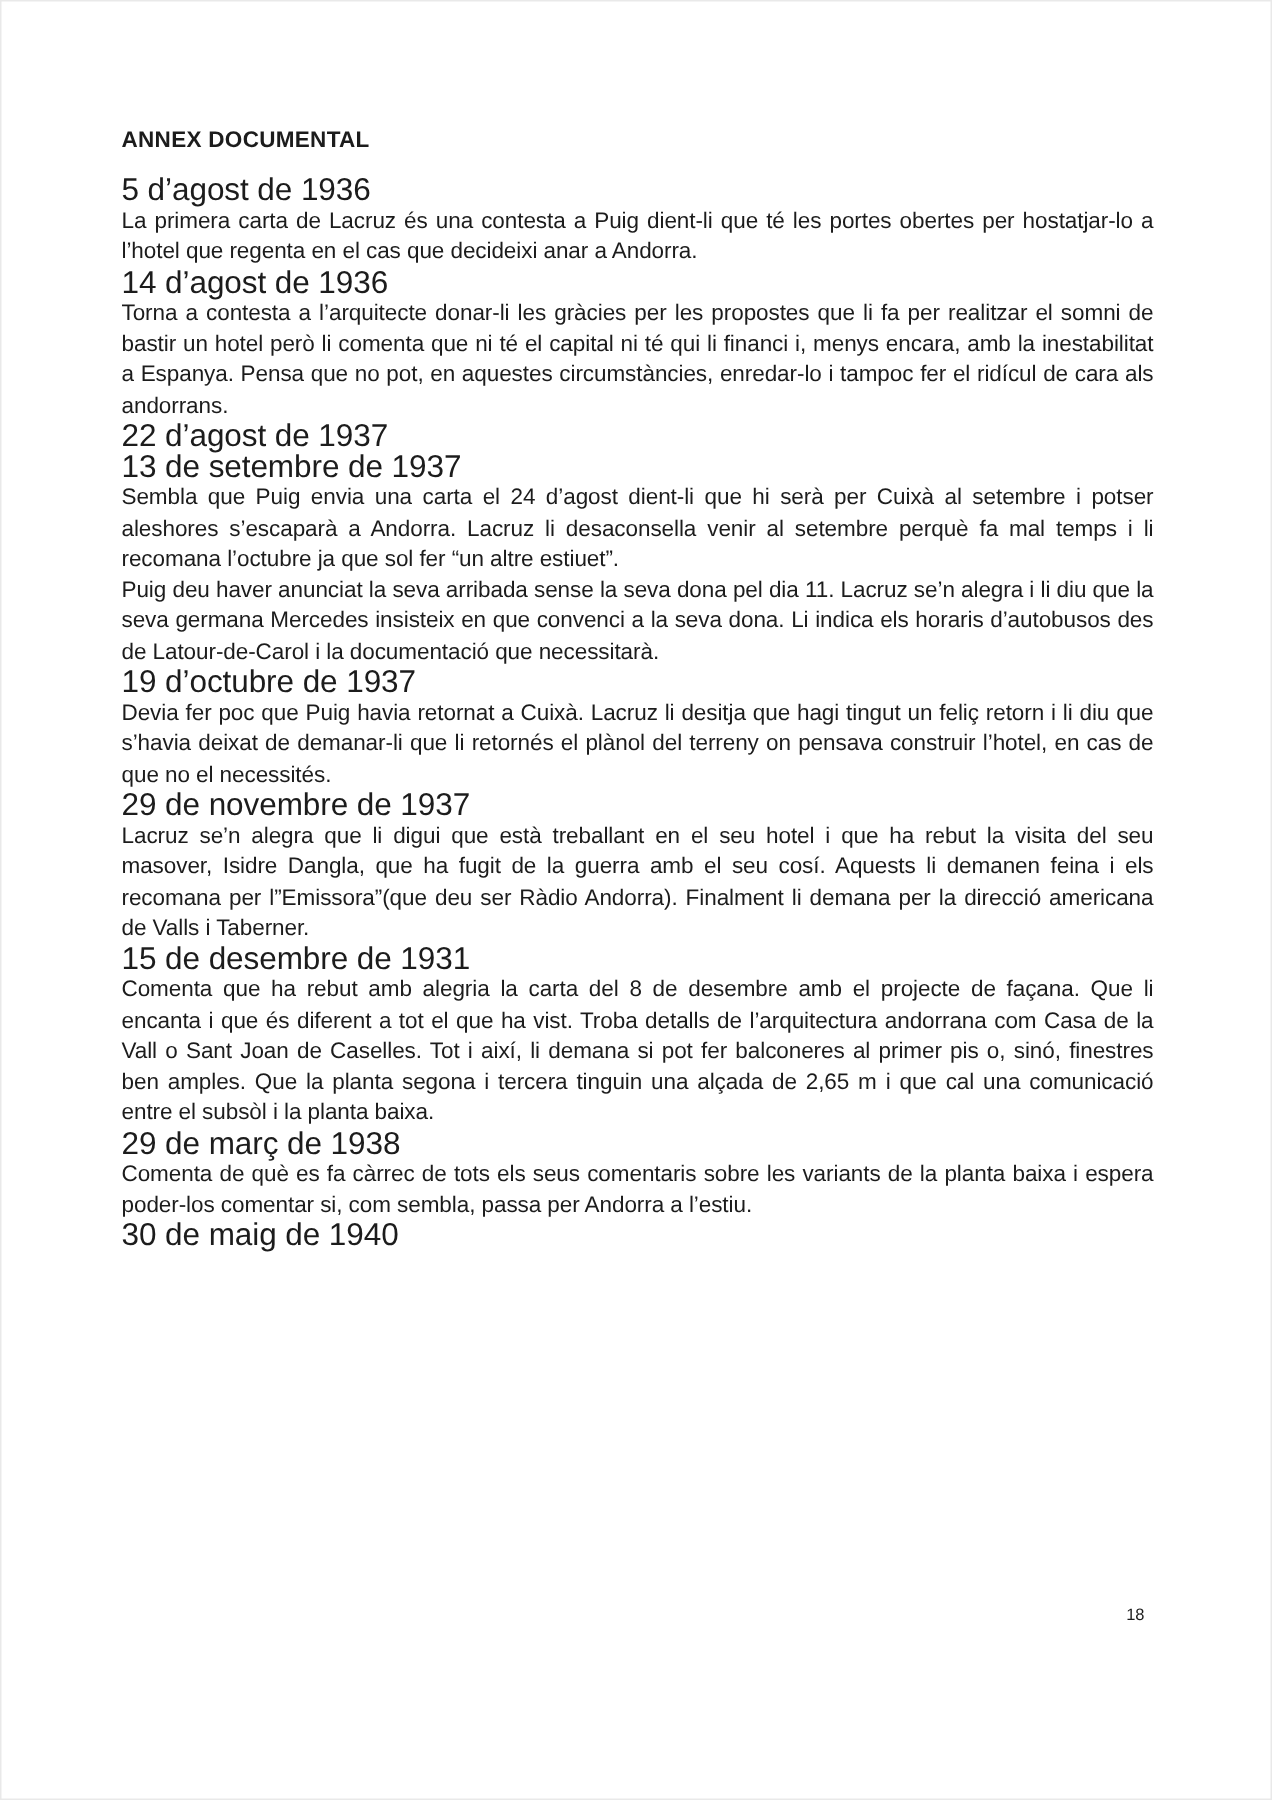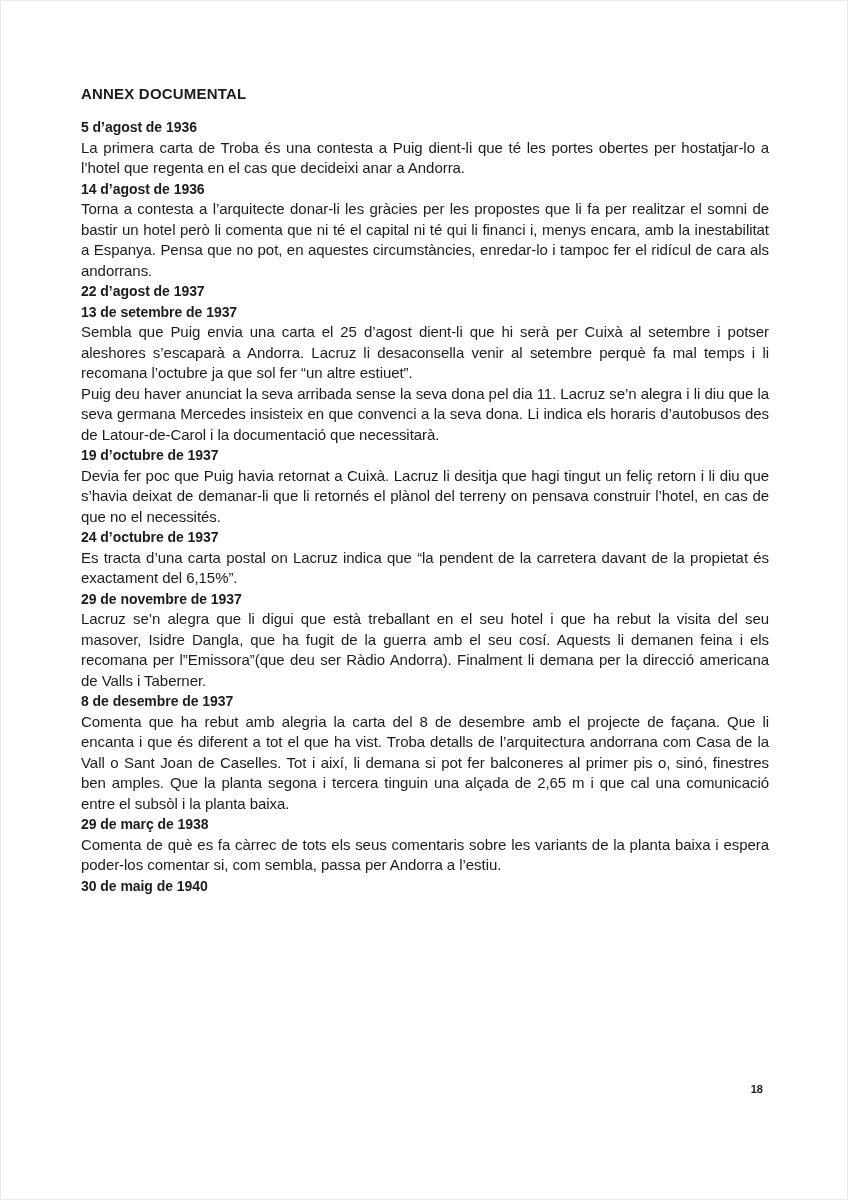--- a/index.html
+++ b/index.html
@@ -28,90 +28,85 @@
     font-size: 15px;
     font-weight: 700;
     letter-spacing: 0.2px;
     line-height: 21px;
     margin: 0 0 13px 0;
   }
   .entry {
     margin: 0;
   }
   .entry-date {
-    font-size: 14px;
-    font-weight: 700;
+    font-size: 21px;
+    font-weight: 400;
     line-height: 20.5px;
     margin: 0;
     letter-spacing: -0.05px;
   }
   .entry-text {
     font-size: 15px;
     font-weight: 400;
     line-height: 20.5px;
     margin: 0;
     text-align: justify;
     letter-spacing: -0.05px;
   }
   .page-number {
     position: absolute;
     right: 84px;
-    bottom: 104px;
+    bottom: 116px;
     font-size: 11px;
     color: #1c1c1c;
-    font-weight: bold;
   }
 </style>
 </head>
 <body>
 
 <div class="page">
   <div class="content">
     <h1 class="doc-heading">ANNEX DOCUMENTAL</h1>
     <div id="entries">
   <section class="entry">
     <h2 class="entry-date">5 d’agost de 1936</h2>
-    <p class="entry-text">La primera carta de Troba és una contesta a Puig dient-li que té les portes obertes per hostatjar-lo a l’hotel que regenta en el cas que decideixi anar a Andorra.</p>
+    <p class="entry-text">La primera carta de Lacruz és una contesta a Puig dient-li que té les portes obertes per hostatjar-lo a l’hotel que regenta en el cas que decideixi anar a Andorra.</p>
   </section>
 
   <section class="entry">
     <h2 class="entry-date">14 d’agost de 1936</h2>
     <p class="entry-text">Torna a contesta a l’arquitecte donar-li les gràcies per les propostes que li fa per realitzar el somni de bastir un hotel però li comenta que ni té el capital ni té qui li financi i, menys encara, amb la inestabilitat a Espanya. Pensa que no pot, en aquestes circumstàncies, enredar-lo i tampoc fer el ridícul de cara als andorrans.</p>
   </section>
 
   <section class="entry">
     <h2 class="entry-date">22 d’agost de 1937</h2>
   </section>
 
   <section class="entry">
     <h2 class="entry-date">13 de setembre de 1937</h2>
-    <p class="entry-text">Sembla que Puig envia una carta el 25 d’agost dient-li que hi serà per Cuixà al setembre i potser aleshores s’escaparà a Andorra. Lacruz li desaconsella venir al setembre perquè fa mal temps i li recomana l’octubre ja que sol fer “un altre estiuet”.</p>
+    <p class="entry-text">Sembla que Puig envia una carta el 24 d’agost dient-li que hi serà per Cuixà al setembre i potser aleshores s’escaparà a Andorra. Lacruz li desaconsella venir al setembre perquè fa mal temps i li recomana l’octubre ja que sol fer “un altre estiuet”.</p>
   </section>
 
   <section class="entry">
     <p class="entry-text">Puig deu haver anunciat la seva arribada sense la seva dona pel dia 11. Lacruz se’n alegra i li diu que la seva germana Mercedes insisteix en que convenci a la seva dona. Li indica els horaris d’autobusos des de Latour-de-Carol i la documentació que necessitarà.</p>
   </section>
 
   <section class="entry">
     <h2 class="entry-date">19 d’octubre de 1937</h2>
     <p class="entry-text">Devia fer poc que Puig havia retornat a Cuixà. Lacruz li desitja que hagi tingut un feliç retorn i li diu que s’havia deixat de demanar-li  que li retornés el plànol del terreny on pensava construir l’hotel, en cas de que no el necessités.</p>
   </section>
 
-  <section class="entry">
-    <h2 class="entry-date">24 d’octubre de 1937</h2>
-    <p class="entry-text">Es tracta d’una carta postal on Lacruz indica que “la pendent de la carretera davant de la propietat és exactament del 6,15%”.</p>
-  </section>
 
   <section class="entry">
     <h2 class="entry-date">29 de novembre de 1937</h2>
     <p class="entry-text">Lacruz se’n alegra que li digui que està treballant en el seu hotel i que ha rebut la visita del seu masover, Isidre Dangla, que ha fugit de la guerra amb el seu cosí. Aquests li demanen feina i els recomana per l”Emissora”(que deu ser Ràdio Andorra). Finalment li demana per la direcció americana de Valls i Taberner.</p>
   </section>
 
   <section class="entry">
-    <h2 class="entry-date">8 de desembre de 1937</h2>
+    <h2 class="entry-date">15 de desembre de 1931</h2>
     <p class="entry-text">Comenta que ha rebut amb alegria la carta del 8 de desembre amb el projecte de façana. Que li encanta i que és diferent a tot el que ha vist. Troba detalls de l’arquitectura andorrana com Casa de la Vall o  Sant Joan de Caselles. Tot i així, li demana si pot fer balconeres al primer pis o, sinó, finestres ben amples. Que la planta segona i tercera tinguin una alçada de 2,65 m i que cal una comunicació entre el subsòl i la planta baixa.</p>
   </section>
 
   <section class="entry">
     <h2 class="entry-date">29 de març de 1938</h2>
     <p class="entry-text">Comenta de què es fa càrrec de tots els seus comentaris sobre les variants de la planta baixa i espera poder-los comentar si, com sembla, passa per Andorra a l’estiu.</p>
   </section>
 
   <section class="entry">
     <h2 class="entry-date">30 de maig de 1940</h2>

